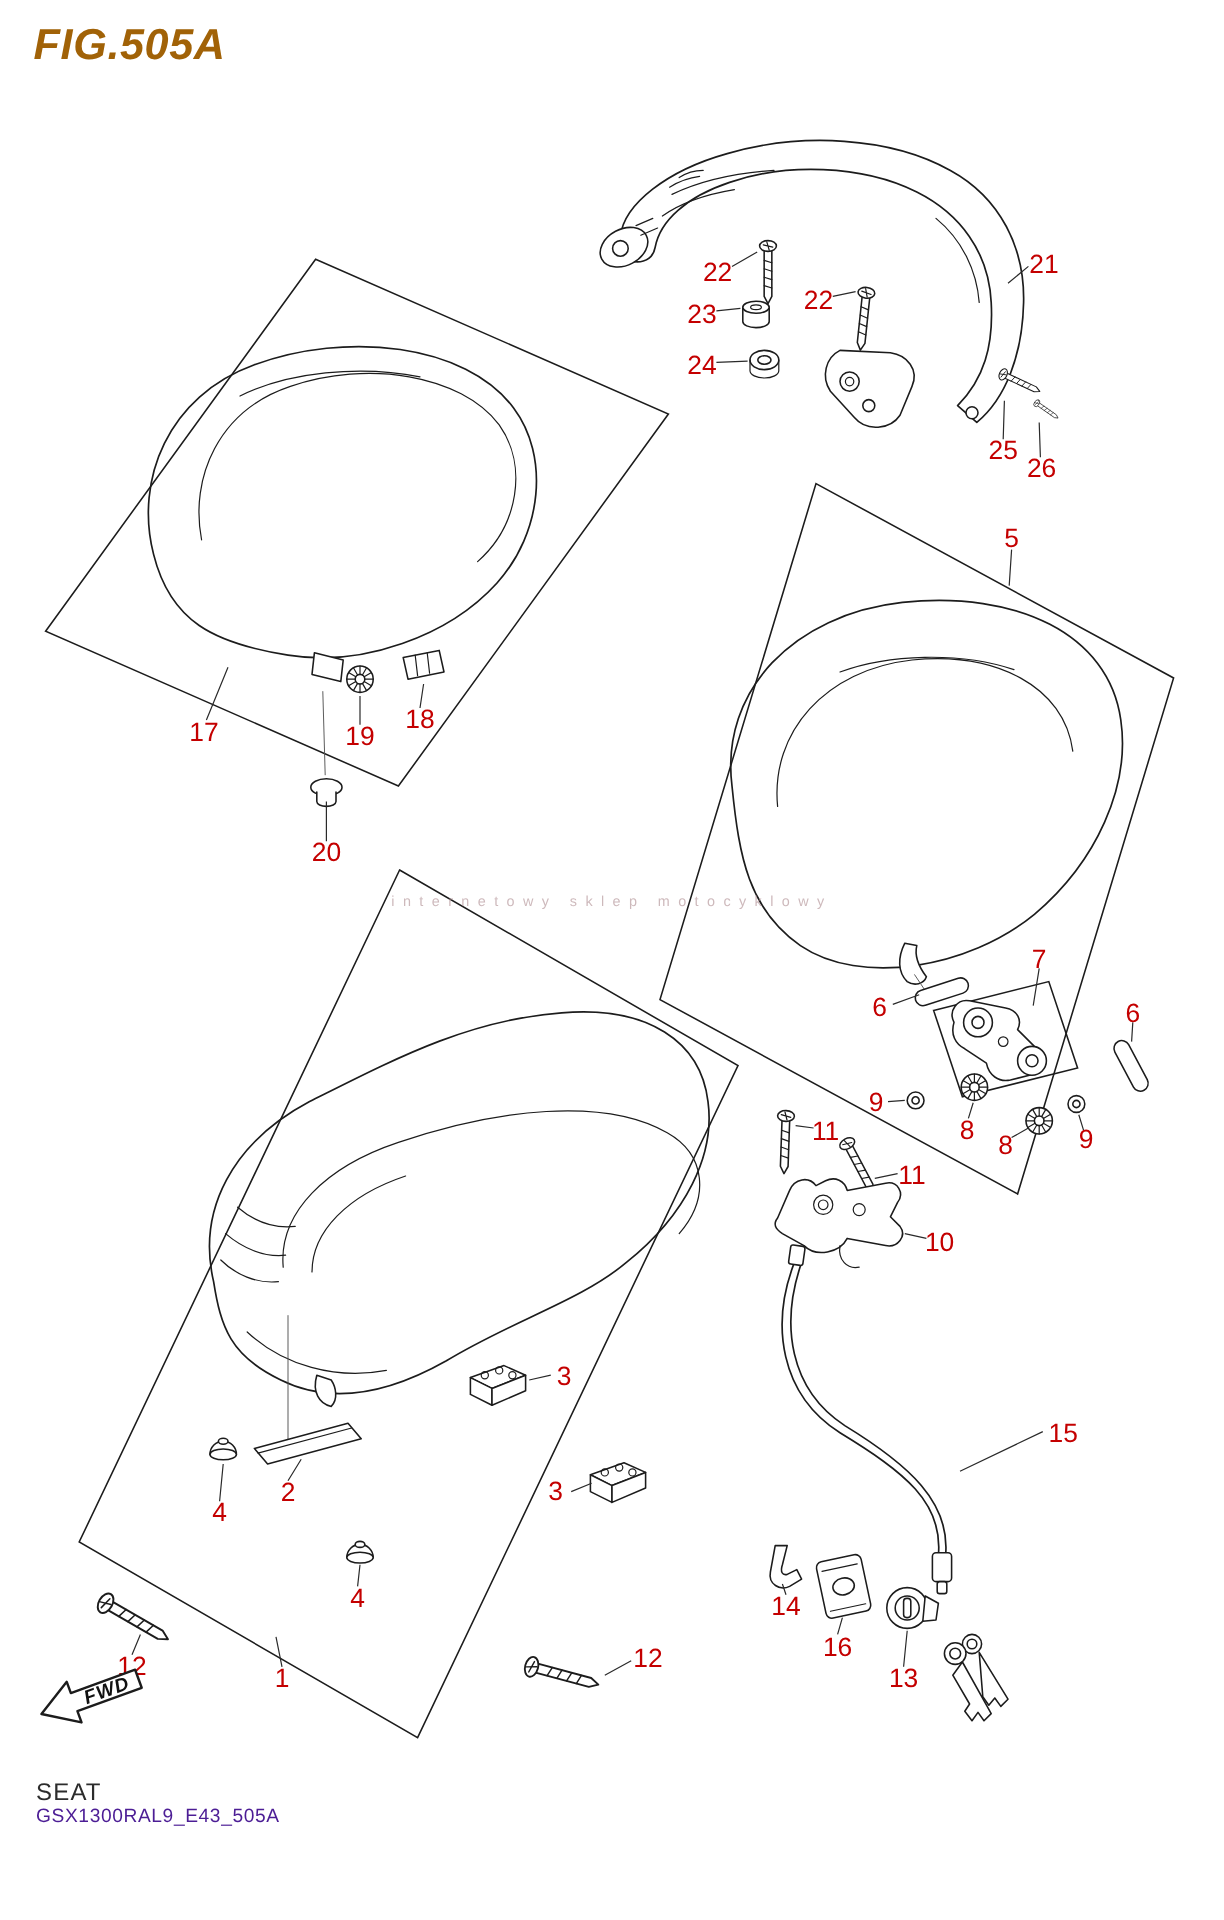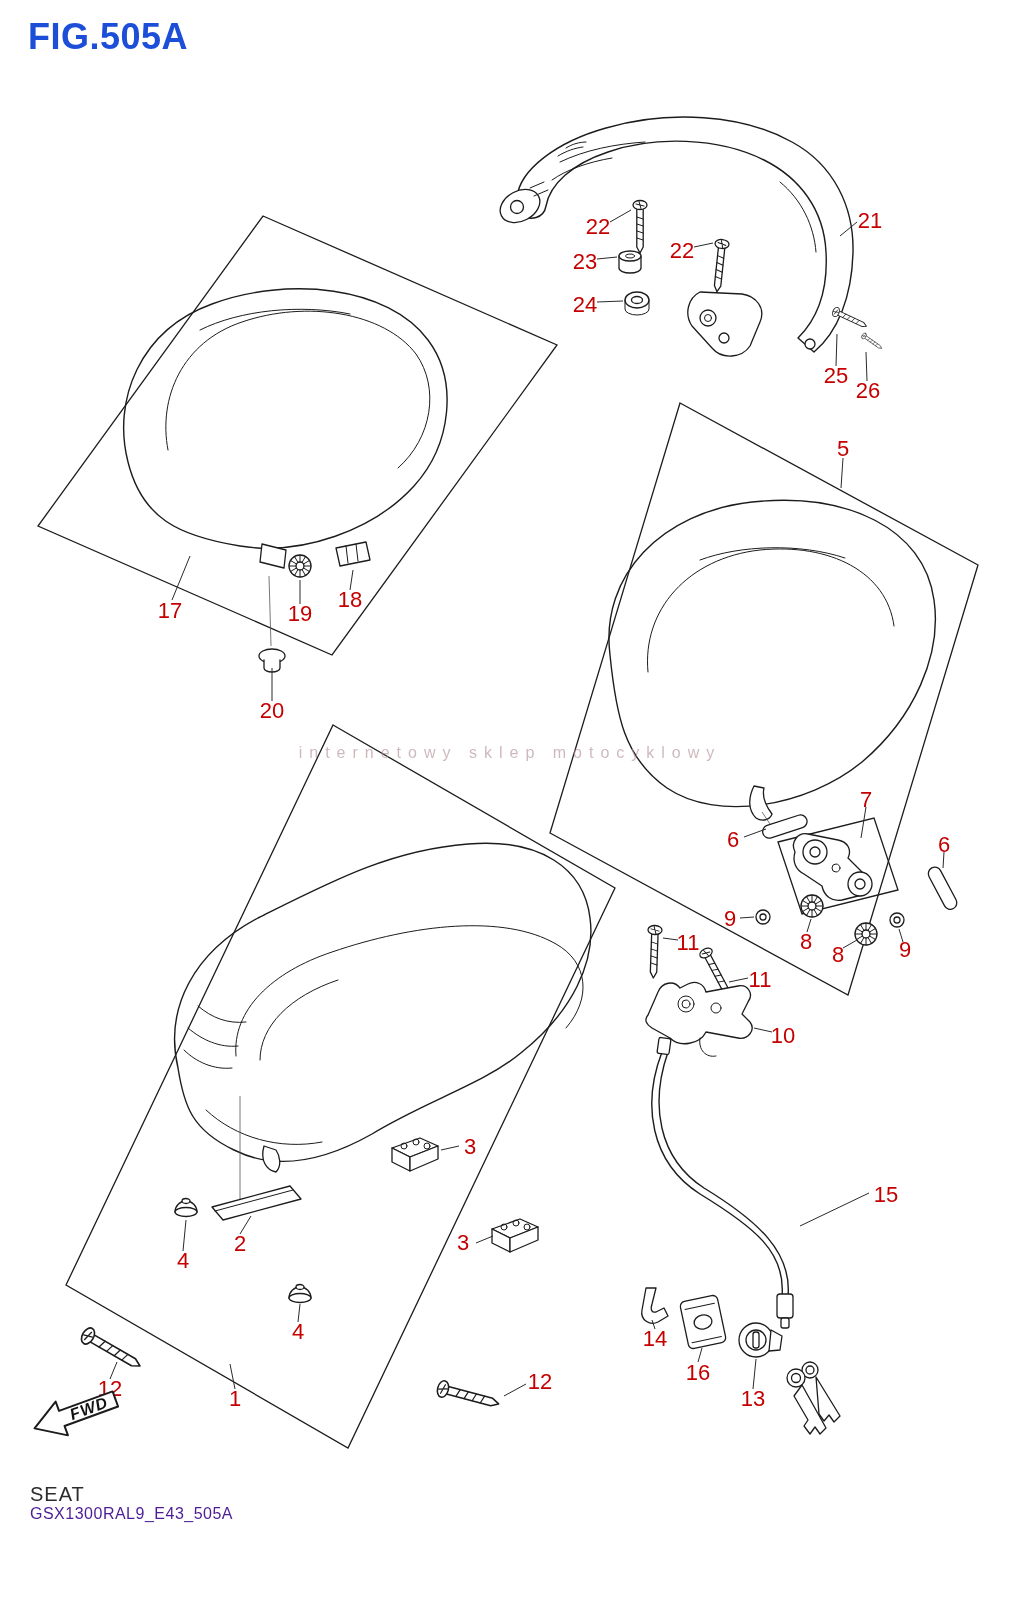--- a/index.html
+++ b/index.html
@@ -2,21 +2,21 @@
 <html><head>
 <meta charset="utf-8">
 <style>
   html,body { margin:0; padding:0; background:#ffffff; }
   .page {
     position:relative; width:1020px; height:1600px; background:#ffffff;
     font-family:"Liberation Sans", sans-serif; overflow:hidden;
   }
   .fig-title {
     position:absolute; left:28px; top:16px; z-index:4;
-    font-size:36px; font-weight:800; color:#1d4ed8; letter-spacing:0.5px;
+    font-size:36px; font-weight:800; color:#a16207; letter-spacing:0.5px;font-style:italic;
   }
   svg.canvas { position:absolute; left:0; top:0; z-index:2; }
   
   .ln    { fill:none; stroke:#1c1c1c; stroke-width:1.4; stroke-linecap:round; stroke-linejoin:round; }
   .thin  { stroke-width:1; }
   .box   { fill:none; stroke:#1c1c1c; stroke-width:1.3; stroke-linejoin:miter; }
   .white { fill:#ffffff; stroke:#1c1c1c; stroke-width:1.3; stroke-linecap:round; stroke-linejoin:round; }
   .leader{ fill:none; stroke:#2a2a2a; stroke-width:1; }
   .faint { fill:none; stroke:#555; stroke-width:0.8; }
   text.callout {
@@ -26,21 +26,21 @@
   .fwd-text { font-size:16px; font-weight:bold; font-style:italic; fill:#111;
     text-anchor:middle; dominant-baseline:middle; letter-spacing:1px; }
   
   .watermark {
     position:absolute; left:150px; top:742px; width:720px; z-index:3;
     text-align:center; pointer-events:none; opacity:0.62;
   }
   .wm-main { font-size:46px; font-weight:bold; font-style:italic;
     letter-spacing:3px; color:#b9bec7; line-height:1.05; }
   .wm-red { color:#d85f5f; }
-  .wm-sub { margin-top:2px; font-size:16px; letter-spacing:7px; color:#b08f93; }
+  .wm-sub { margin-top:2px; font-size:12px; letter-spacing:7px; color:#b08f93; }
   
   .footer-code { position:absolute; left:30px; top:1505px; z-index:4;
     font-size:16px; color:#4c1d95; letter-spacing:0.5px; }
   .footer-name { position:absolute; left:30px; top:1483px; z-index:4;
     font-size:20px; color:#2c2c2c; letter-spacing:1px; }
 </style>
 </head>
 <body>
 
 <div class="page">

